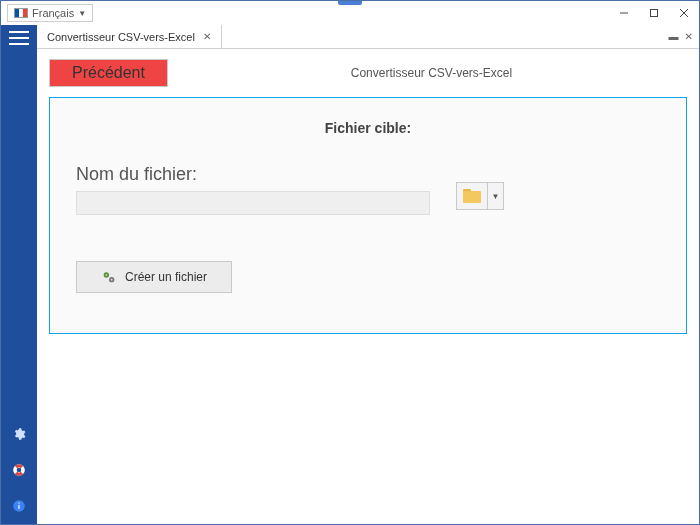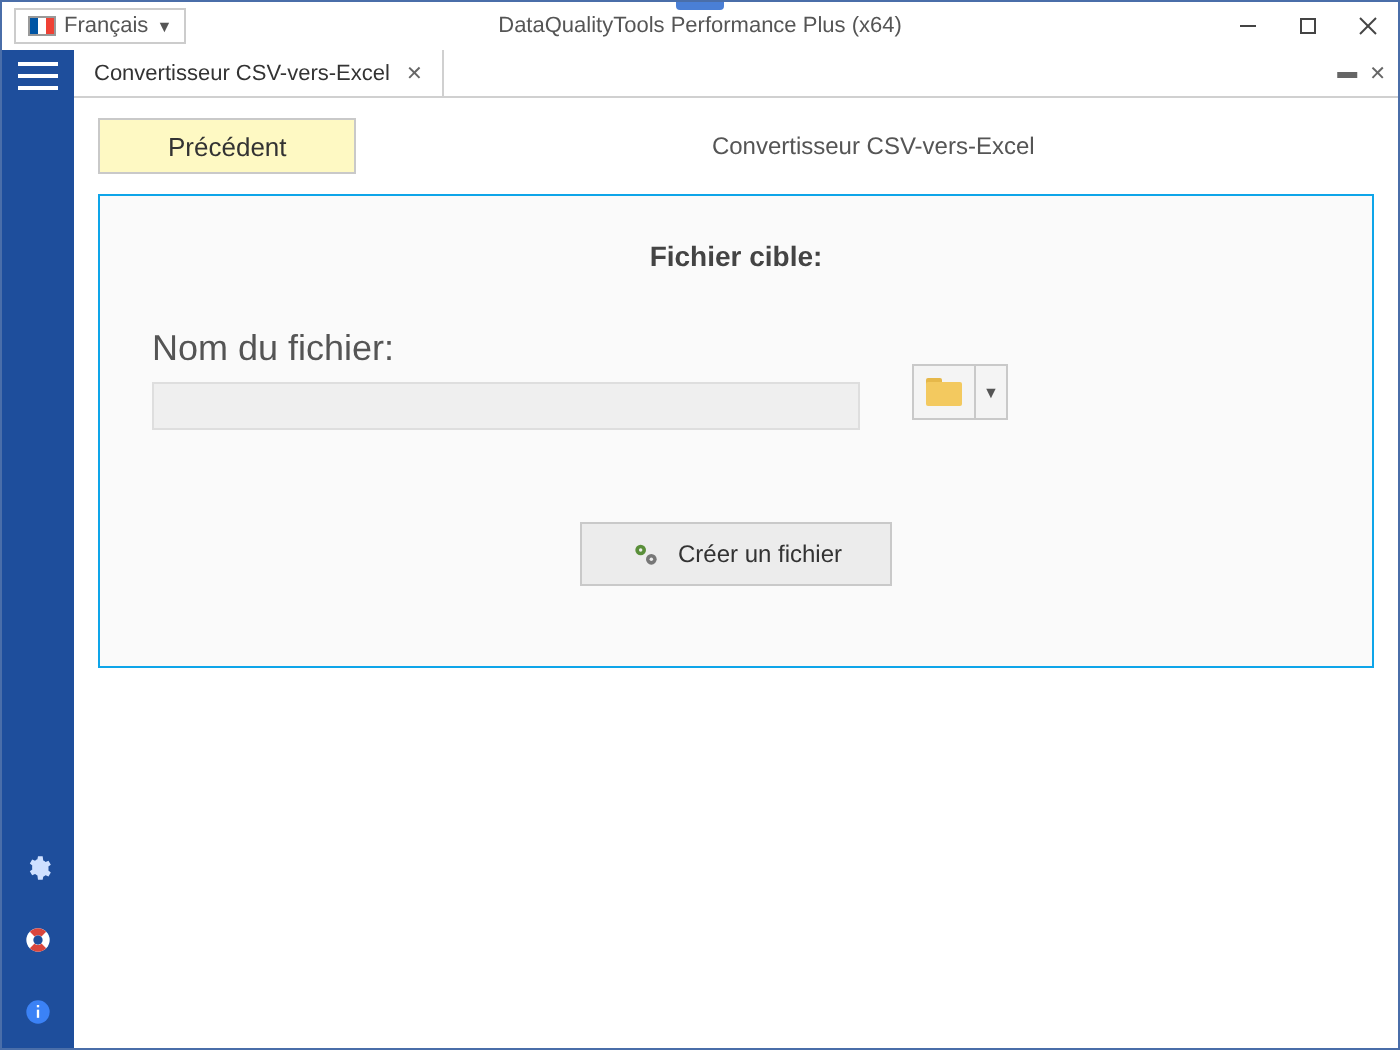--- a/index.html
+++ b/index.html
@@ -28,59 +28,58 @@
 
   
   .tabstrip { height: 24px; border-bottom: 1px solid #d0d0d0; display: flex; align-items: stretch; font-size: 11px; color: #333; }
   .tab { display: flex; align-items: center; padding: 0 10px; border-right: 1px solid #d0d0d0; background: #fff; gap: 8px; }
   .tab-close { font-size: 10px; color: #666; cursor: pointer; }
   .tab-right { margin-left: auto; display: flex; align-items: center; padding: 0 6px; gap: 6px; color: #666; }
   .tab-right span { cursor: pointer; font-size: 10px; }
 
   
   .actionbar { padding: 10px 12px; display: flex; align-items: center; gap: 8px; }
-  .btn { height: 28px; padding: 0 34px; background: #fef9c3; border: 1px solid #c9c9c9; font-size: 13px; color: #333; cursor: pointer; display: inline-flex; align-items: center; justify-content: center; }
+  .btn { height: 28px; padding: 0 22px; background: #ef4444; border: 1px solid #c9c9c9; font-size: 16px; color: #333; cursor: pointer; display: inline-flex; align-items: center; justify-content: center; }
   .actionbar .spacer { flex: 1; }
   .breadcrumb { font-size: 12px; color: #555; }
 
   
   .panel { margin: 0 12px 12px 12px; border: 1px solid #0ea5e9; background: #fafafa; padding: 22px 26px 40px 26px; }
   .panel-title { text-align: center; font-size: 14px; font-weight: 600; color: #444; margin-bottom: 28px; }
   .form-row { display: flex; align-items: flex-start; gap: 26px; }
   .field-block { flex: 1; }
   .field-label { font-size: 18px; color: #555; margin-bottom: 6px; display: block; }
   .text-input { width: 100%; height: 24px; background: #efefef; border: 1px solid #dedede; padding: 0 6px; font-size: 12px; color: #333; }
   .browse-group { display: flex; align-items: stretch; height: 28px; margin-top: 18px; }
   .browse-btn { width: 32px; border: 1px solid #c9c9c9; background: #f4f4f4; display: flex; align-items: center; justify-content: center; cursor: pointer; }
   .browse-caret { width: 16px; border: 1px solid #c9c9c9; border-left: none; background: #f4f4f4; display: flex; align-items: center; justify-content: center; font-size: 8px; color: #555; cursor: pointer; }
   .folder { width: 18px; height: 14px; position: relative; }
   .folder::before { content: ""; position: absolute; top: 0; left: 0; width: 8px; height: 3px; background: #e6b84a; border-radius: 1px 1px 0 0; }
   .folder::after { content: ""; position: absolute; top: 2px; left: 0; width: 18px; height: 12px; background: #f3c95f; border-radius: 1px; }
   .format-block { width: 130px; }
   .radio-row { display: flex; align-items: center; gap: 4px; font-size: 12px; color: #333; margin-top: 4px; }
   .radio-row input { accent-color: #333; }
 
-  .create-row { margin-top: 46px; display: flex; justify-content: center; }
+  .create-row { margin-top: 46px; display: flex; justify-content: flex-start; }
   .create-btn { height: 32px; padding: 0 24px; background: #ececec; border: 1px solid #c9c9c9; font-size: 12px; color: #333; display: inline-flex; align-items: center; gap: 8px; cursor: pointer; }
   .gears { width: 16px; height: 16px; position: relative; }
   .gears svg { width: 16px; height: 16px; }
 </style>
 </head>
 <body>
 
 <div class="window">
 
   <div class="titlebar">
     <div class="title-accent"></div>
     <div class="lang-selector">
       <span class="flag"></span>
       <span>Français</span>
       <span class="lang-caret">▼</span>
     </div>
-    <div class="title-text">DataQualityTools Performance Plus (x64)</div>
     <div class="win-controls">
       <div class="win-btn">
         <svg width="10" height="10" viewBox="0 0 10 10">
             <line x1="1" y1="5" x2="9" y2="5" stroke="#444" stroke-width="1"></line>
           </svg>
       </div>
       <div class="win-btn">
         <svg width="10" height="10" viewBox="0 0 10 10">
             <rect x="1.5" y="1.5" width="7" height="7" fill="none" stroke="#444" stroke-width="1"></rect>
           </svg>

